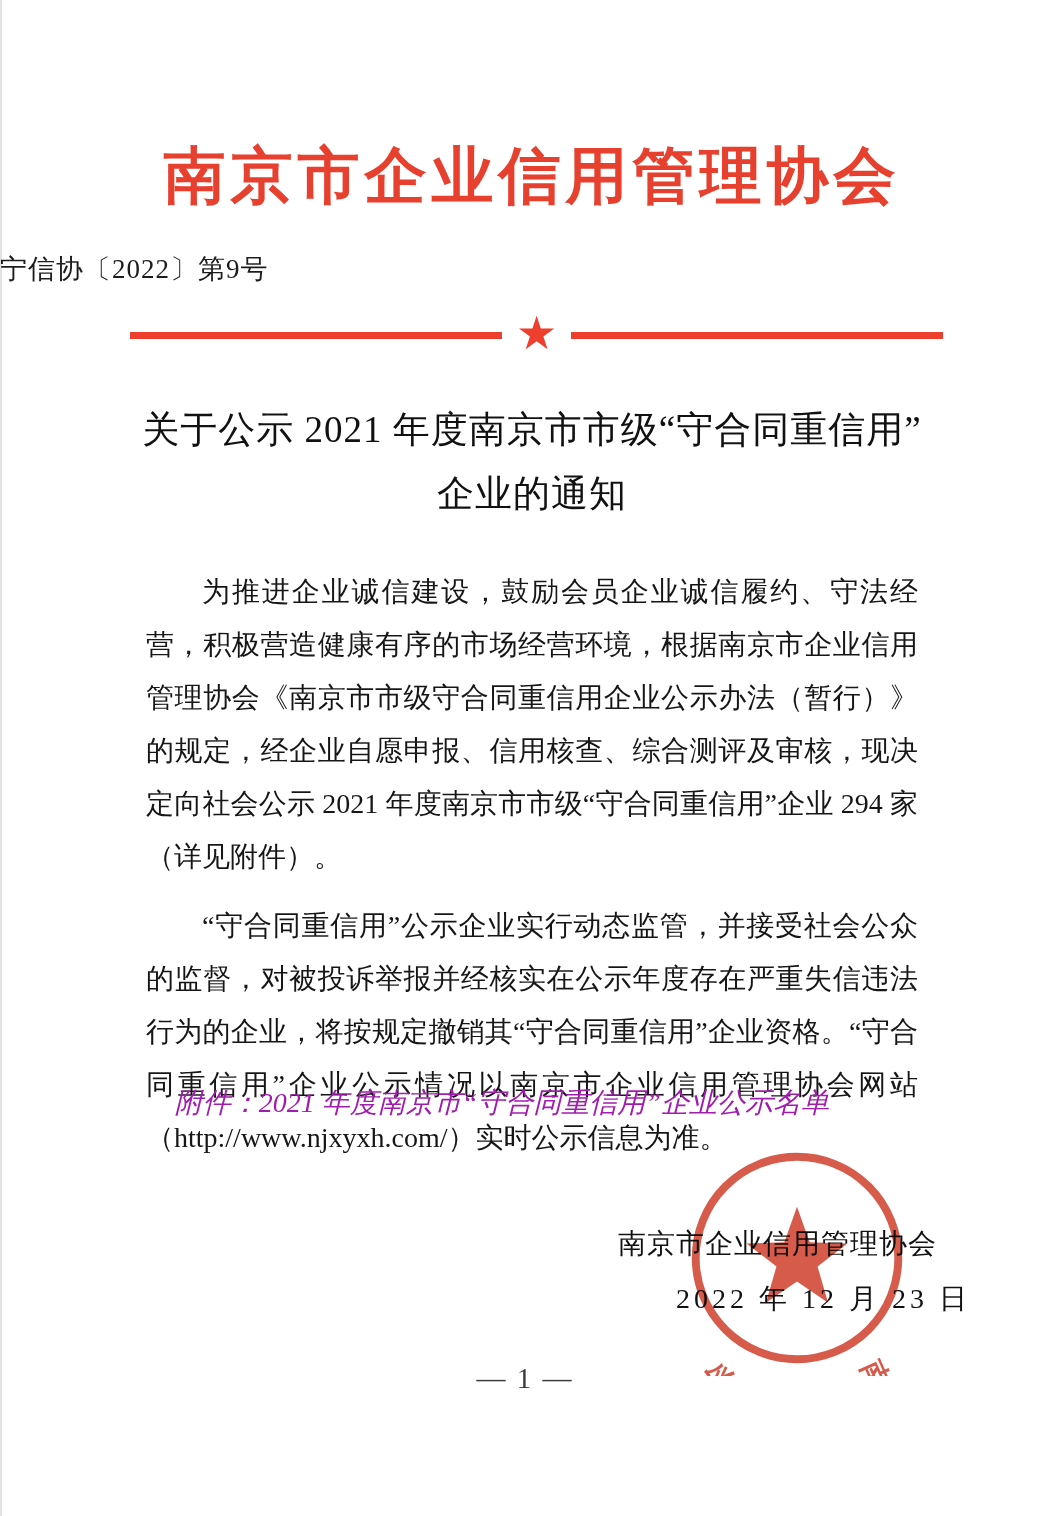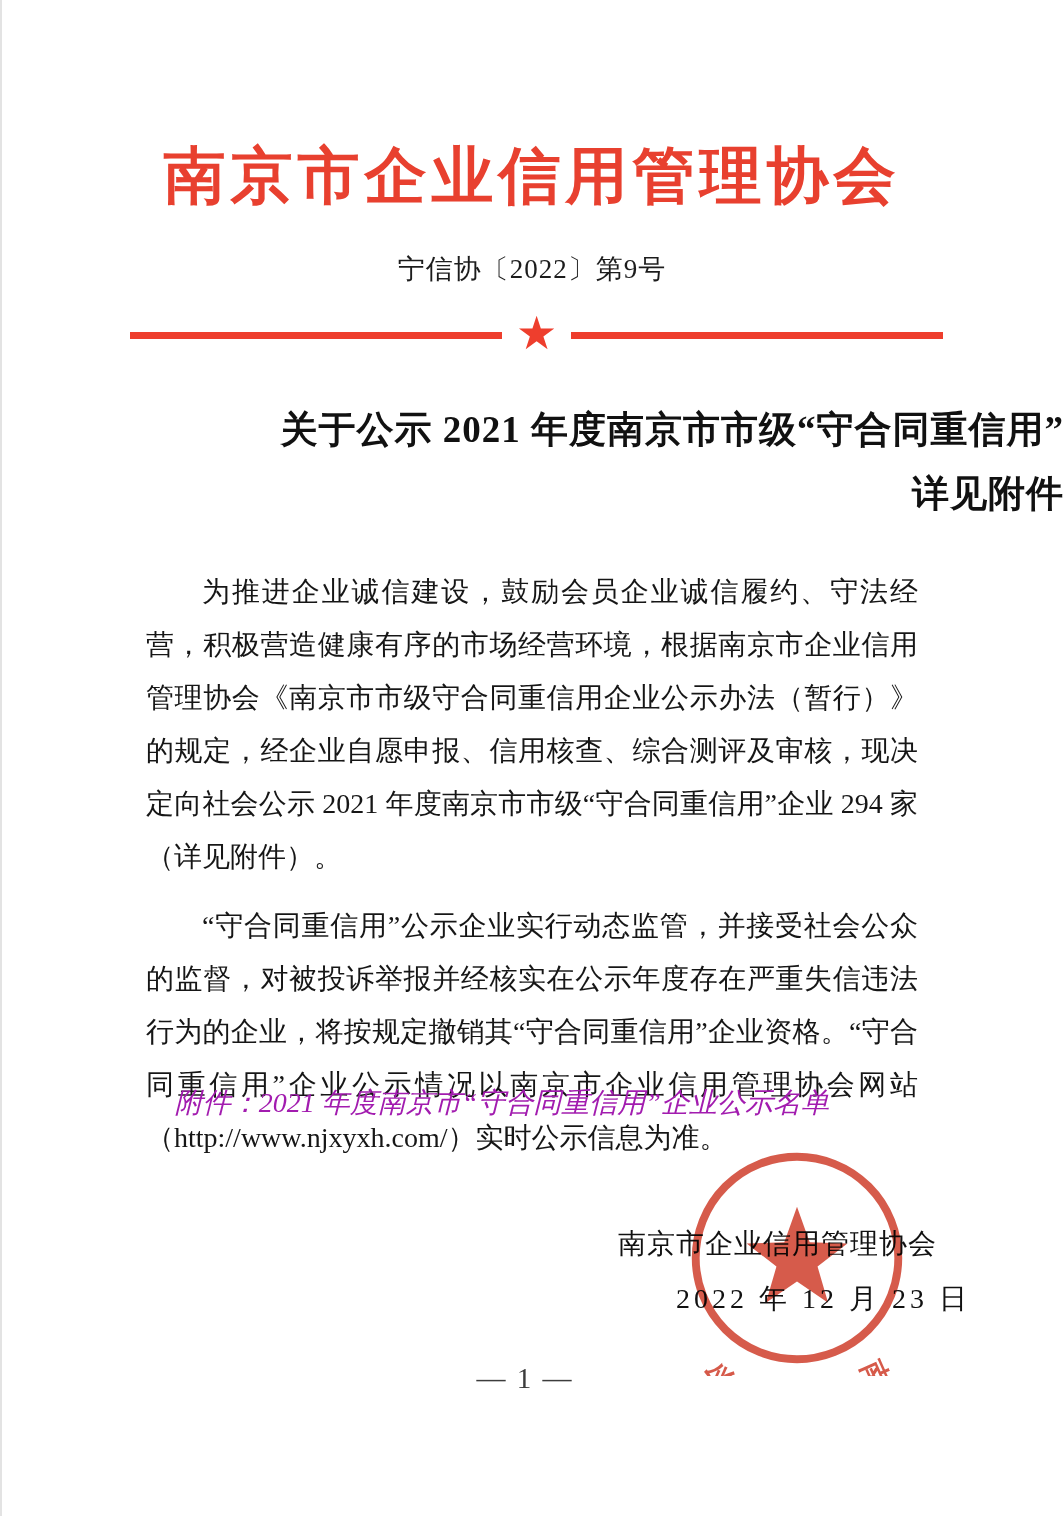--- a/index.html
+++ b/index.html
@@ -19,43 +19,42 @@
     position:absolute;top:142px;left:0;right:0;
     text-align:center;
     font-size:62px;line-height:1.1;
     font-weight:900;
     letter-spacing:5px;
     color:#e8402f;
     font-family:"Liberation Sans", sans-serif;
   }
   .doc-number{
     position:absolute;top:252px;left:0;right:0;
-    text-align:center;
     font-size:27px;line-height:1.3;
     color:#1c1c1c;
     letter-spacing:1px;
   }
   .rule{
     position:absolute;top:313px;left:130px;width:813px;height:44px;
     display:flex;align-items:center;
   }
   .rule .bar{flex:1;height:7px;background:#ee3e2d;}
   .rule .star{
     flex:0 0 auto;
     margin:0 14px;
     font-size:46px;line-height:1;
     color:#ee3e2d;
     transform:translateY(-2px);
     font-family:"DejaVu Sans", sans-serif;
   }
   .doc-title{
     position:absolute;top:398px;left:0;right:0;
-    text-align:right;
+    text-align:center;
     font-size:37px;line-height:64px;
-    font-weight:700;
+    font-weight:400;
     color:#111;
     letter-spacing:1px;
   }
   .body-text{
     position:absolute;top:549px;left:130px;width:804px;
     font-size:28px;line-height:53px;
     text-align:justify;
     color:#161616;
   }
   .body-text p{
@@ -111,21 +110,21 @@
   <div class="doc-number">宁信协〔2022〕第9号</div>
 
   <div class="rule">
     <div class="bar"></div>
     <div class="star">★</div>
     <div class="bar"></div>
   </div>
 
   <div class="doc-title">
     <div>关于公示 2021 年度南京市市级“守合同重信用”</div>
-    <div>详见附件</div>
+    <div>企业的通知</div>
   </div>
 
   <div class="body-text">
     <p>为推进企业诚信建设，鼓励会员企业诚信履约、守法经营，积极营造健康有序的市场经营环境，根据南京市企业信用管理协会《南京市市级守合同重信用企业公示办法（暂行）》的规定，经企业自愿申报、信用核查、综合测评及审核，现决定向社会公示 2021 年度南京市市级“守合同重信用”企业 294 家（详见附件）。</p>
     <p>“守合同重信用”公示企业实行动态监管，并接受社会公众的监督，对被投诉举报并经核实在公示年度存在严重失信违法行为的企业，将按规定撤销其“守合同重信用”企业资格。“守合同重信用”企业公示情况以南京市企业信用管理协会网站（http://www.njxyxh.com/）实时公示信息为准。</p>
   </div>
 
   <div class="attachment">附件：2021 年度南京市“守合同重信用”企业公示名单</div>
 
   <div class="sig-org">南京市企业信用管理协会</div>

